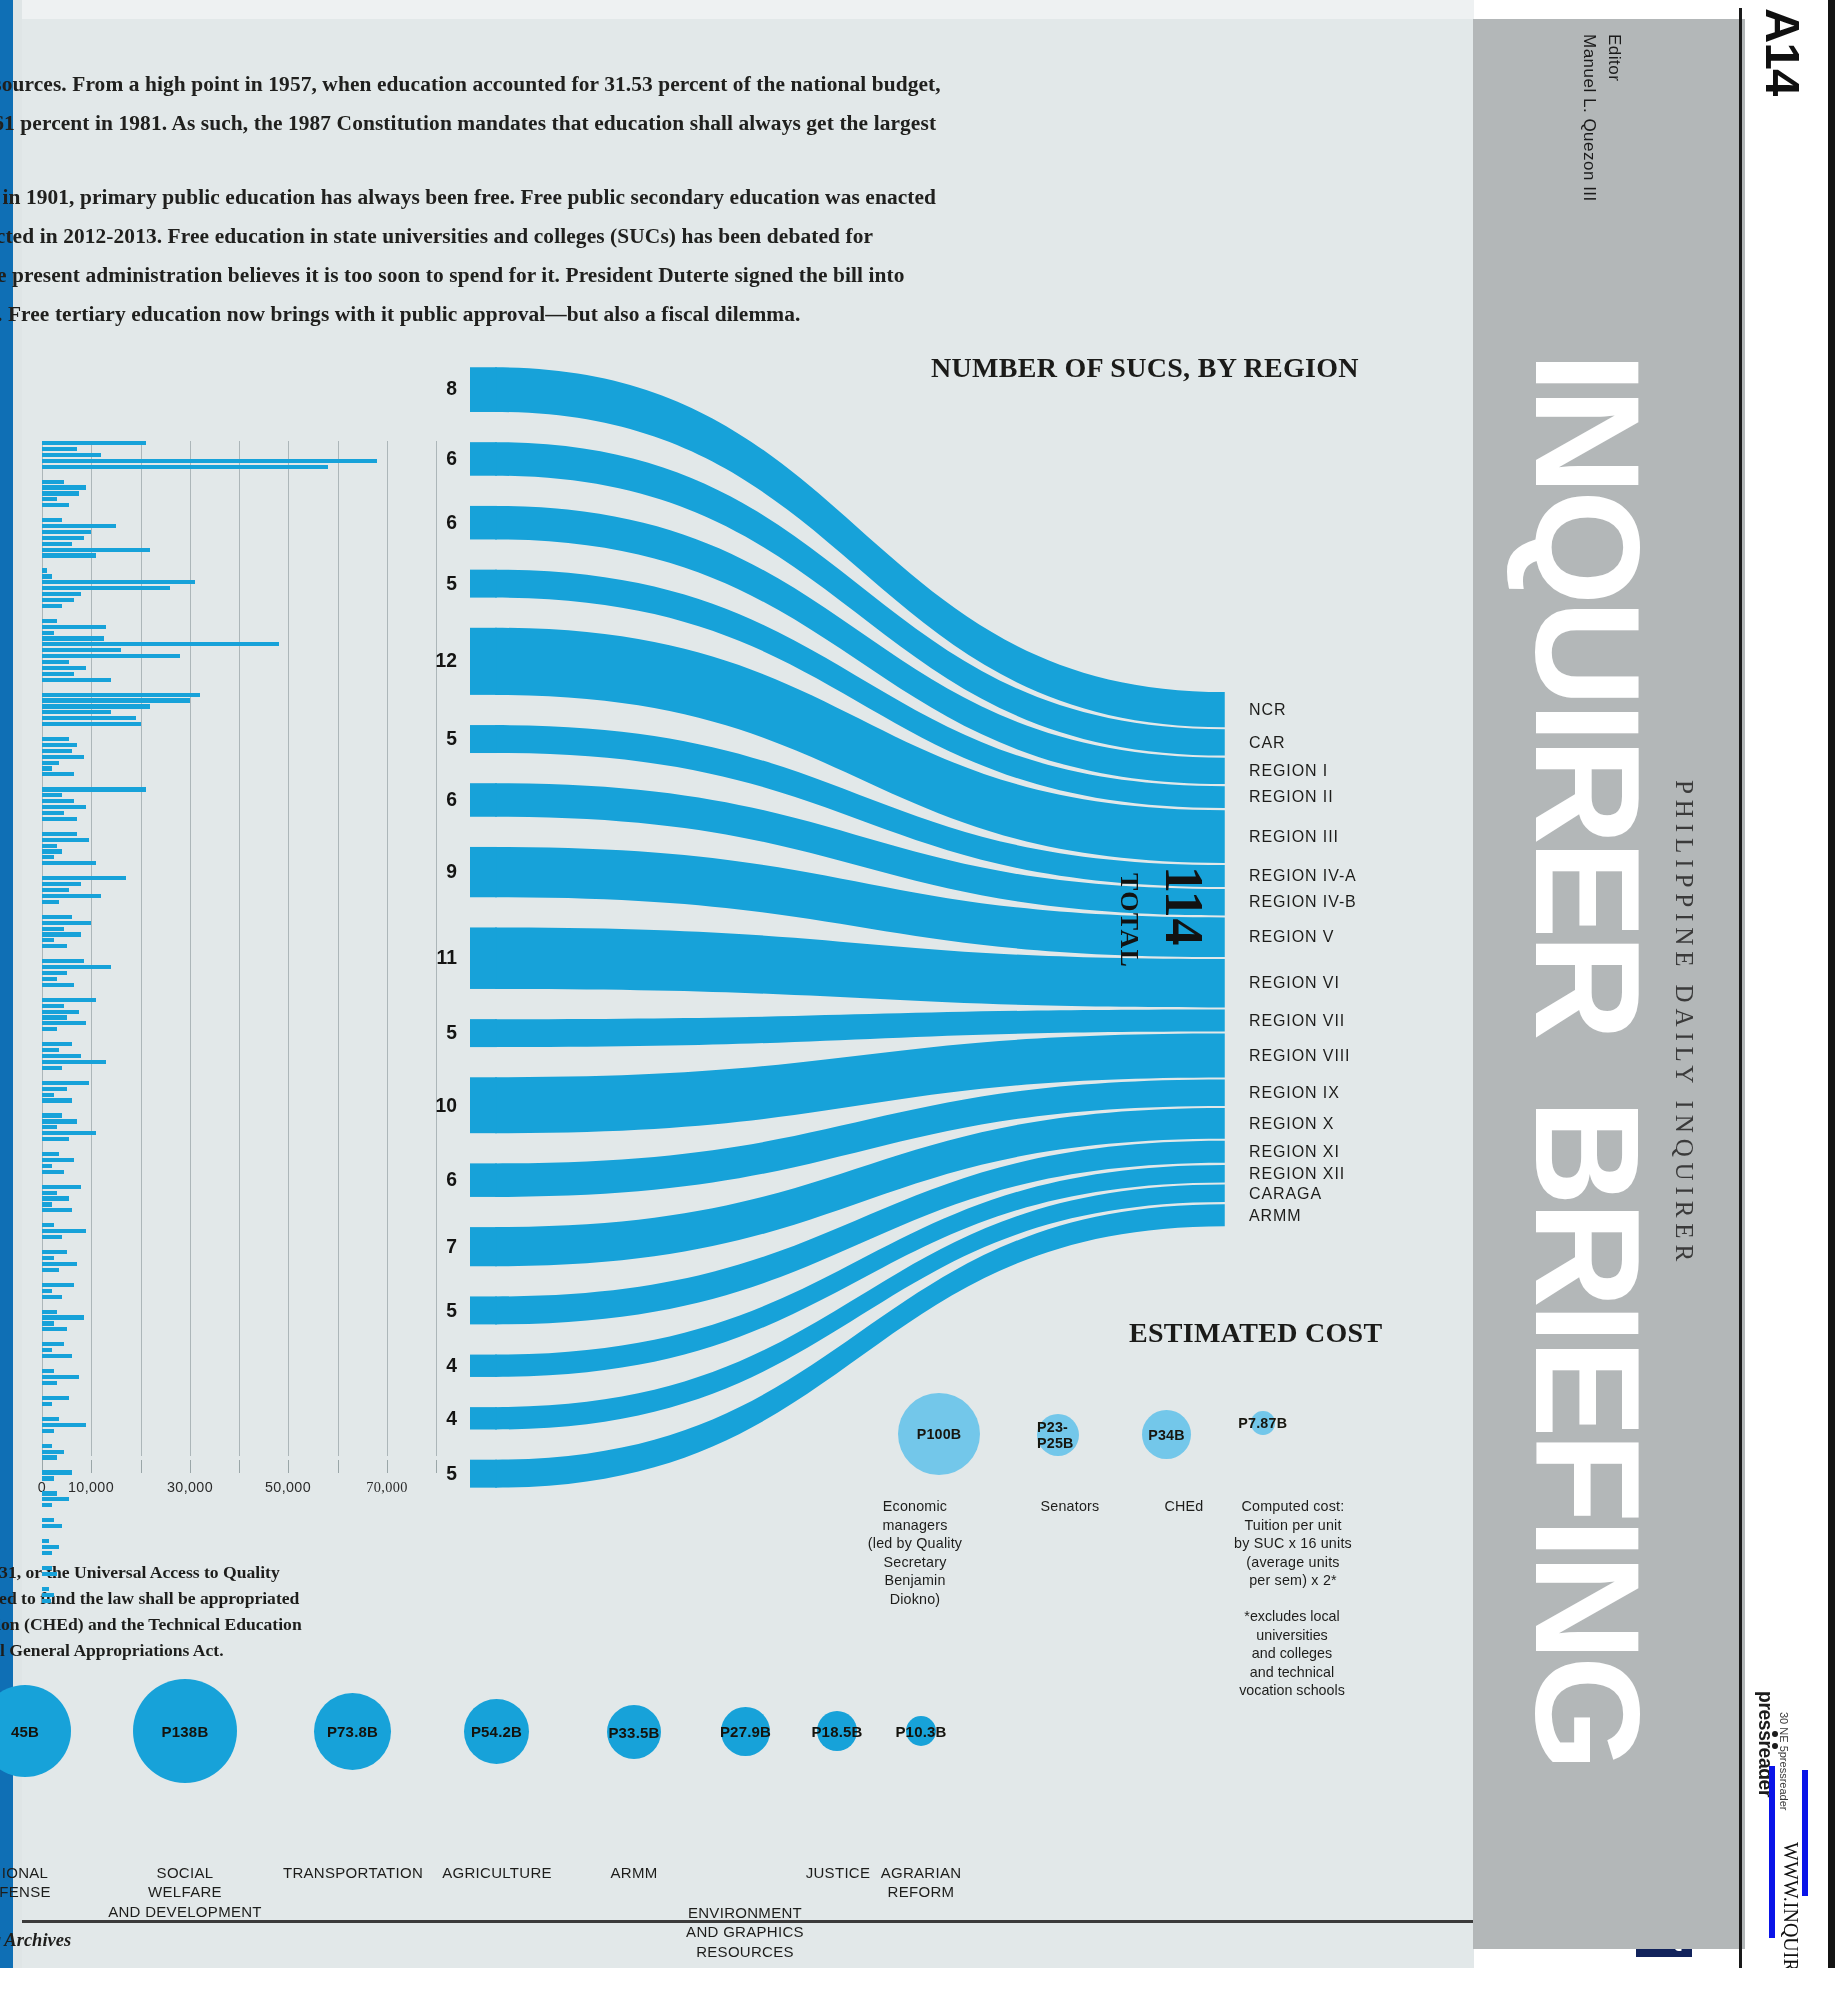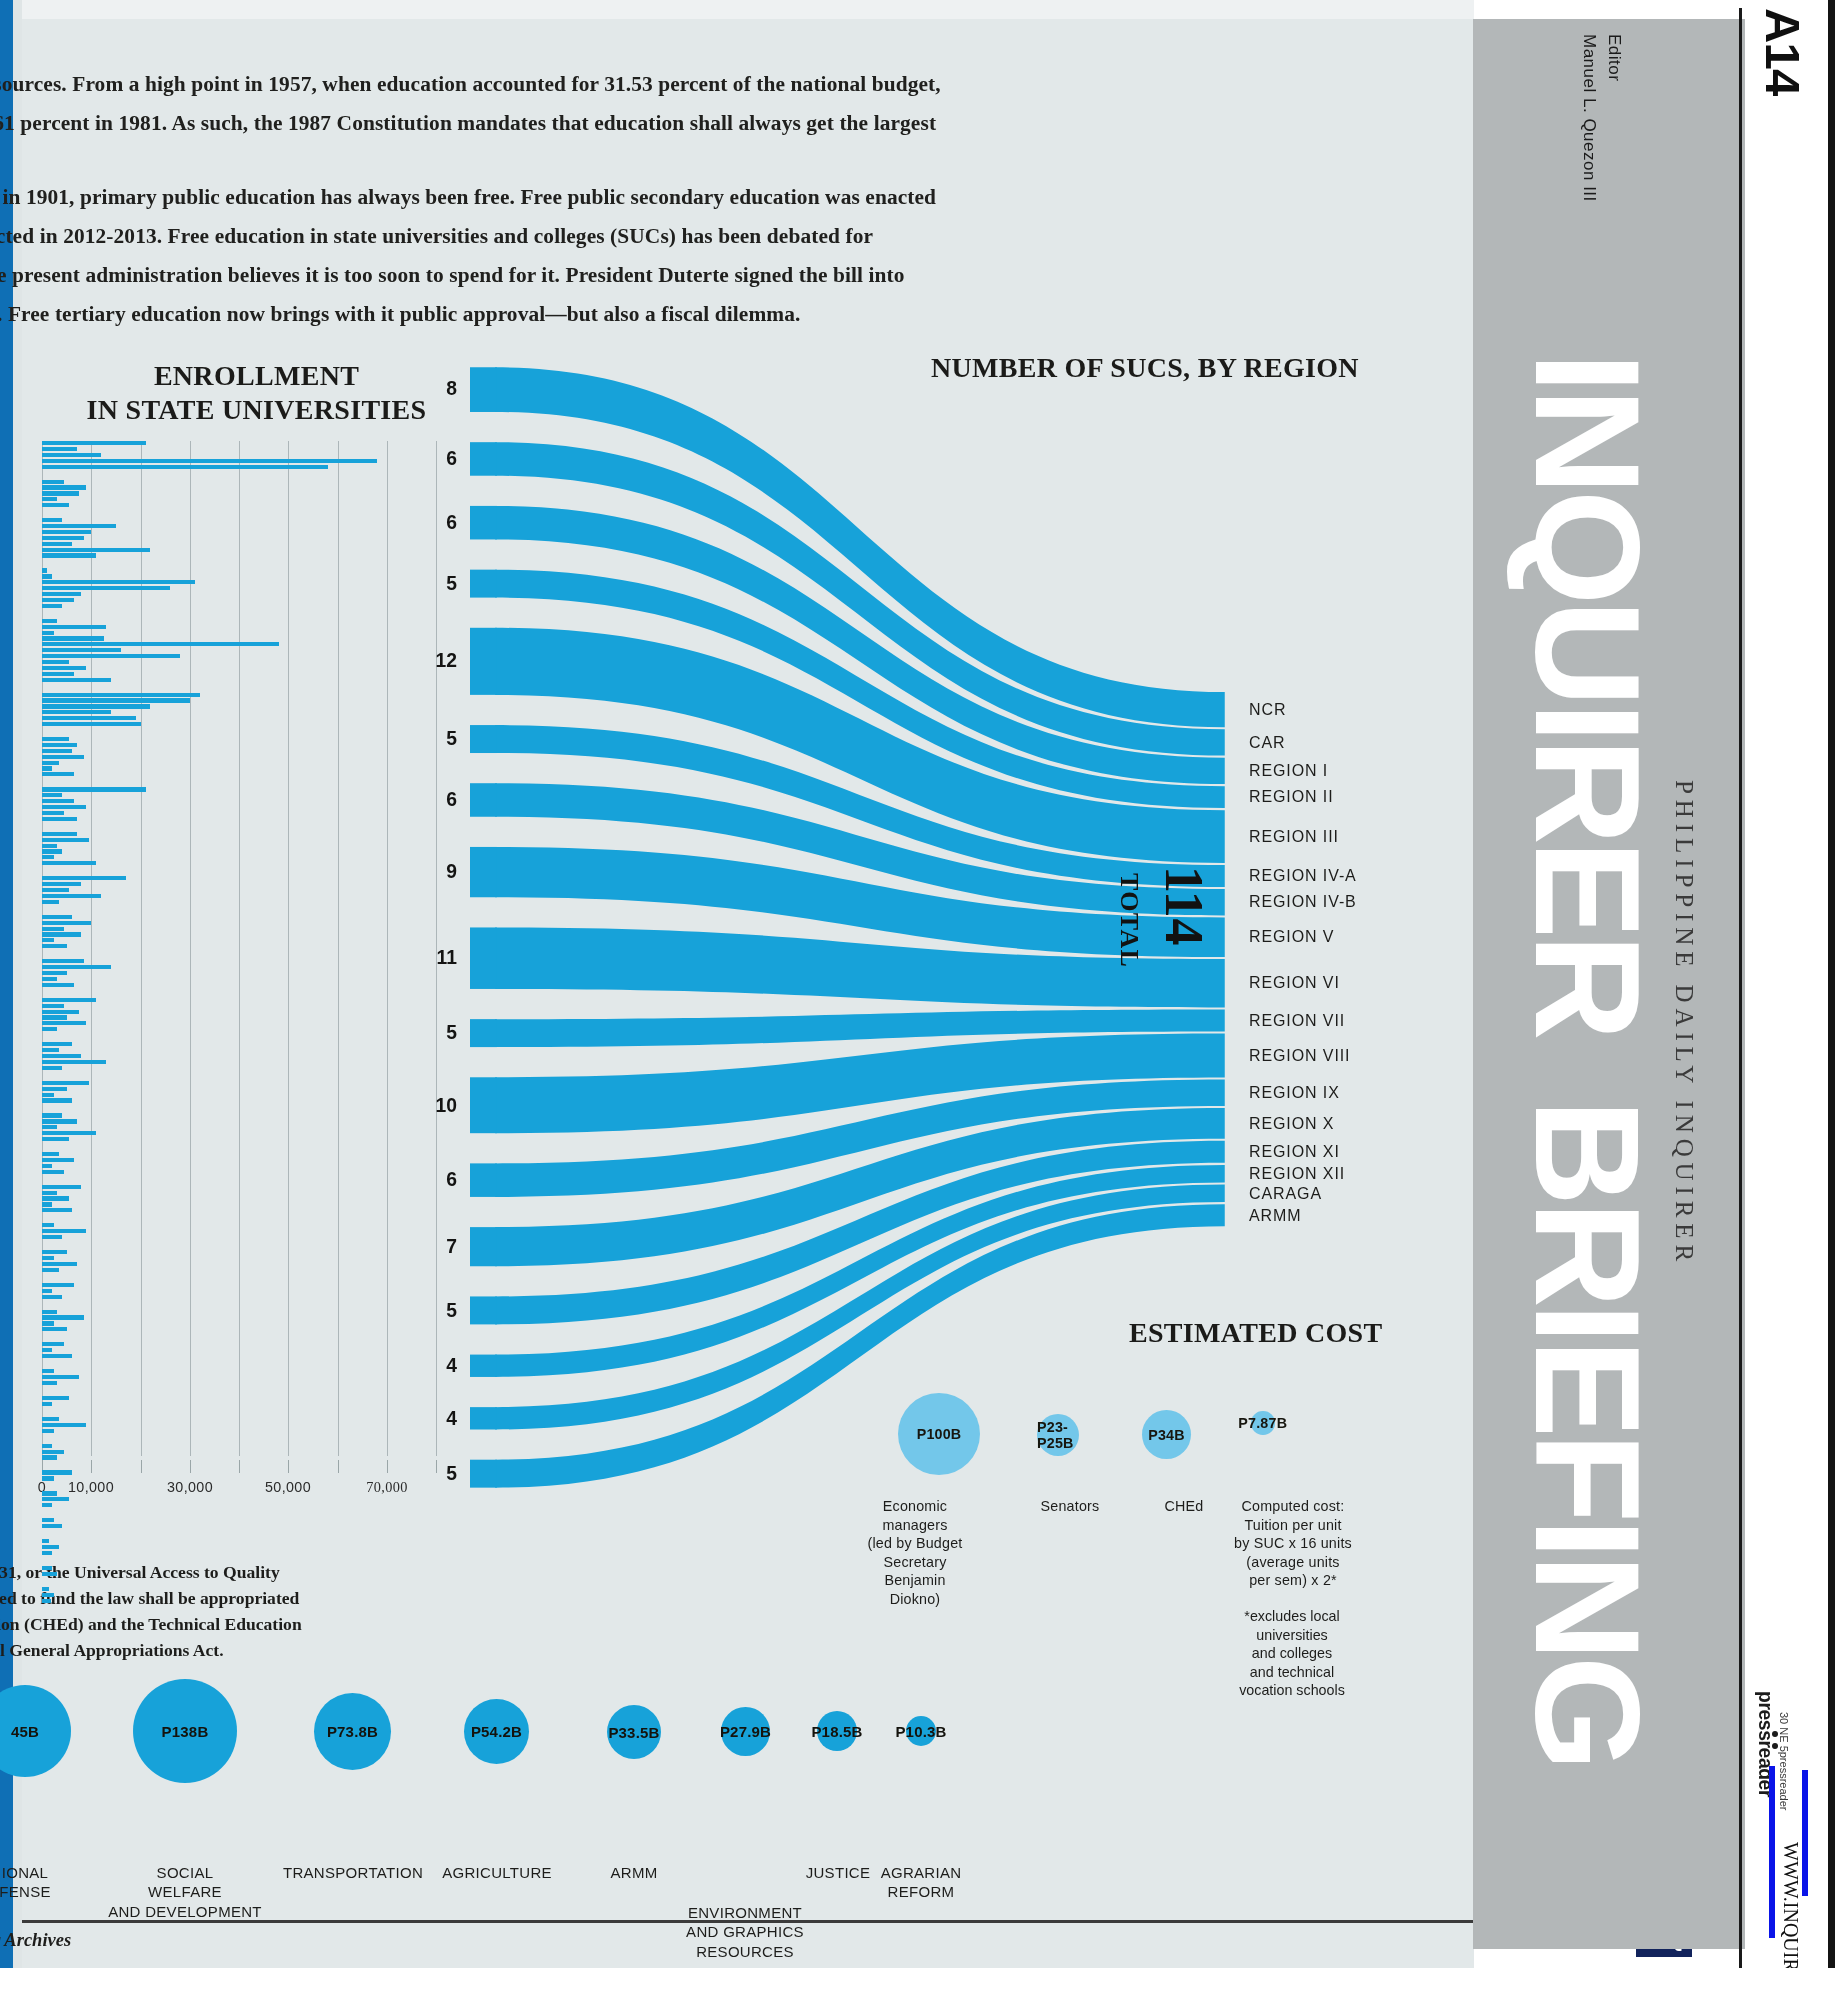--- a/index.html
+++ b/index.html
@@ -179,24 +179,20 @@
       <p>sources. From a high point in 1957, when education accounted for 31.53 percent of the national budget,</p>
       <p>61 percent in 1981. As such, the 1987 Constitution mandates that education shall always get the largest</p>
     </div>
   <div class="body-copy para2" id="para2">
       <p>n in 1901, primary public education has always been free. Free public secondary education was enacted</p>
       <p>acted in 2012-2013. Free education in state universities and colleges (SUCs) has been debated for</p>
       <p>he present administration believes it is too soon to spend for it. President Duterte signed the bill into</p>
       <p>d. Free tertiary education now brings with it public approval—but also a fiscal dilemma.</p>
     </div>
 
-  <div class="hdg" id="enroll-title">
-      <div>ENROLLMENT</div>
-      <div>IN STATE UNIVERSITIES</div>
-    </div>
   <div class="enroll-wrap" id="enroll-wrap">
       <div class="grid-line" style="left: 0px;"></div>
       <div class="grid-line" style="left: 49px;"></div>
       <div class="grid-line" style="left: 148px;"></div>
       <div class="grid-line" style="left: 246px;"></div>
       <div class="grid-line" style="left: 345px;"></div>
       <div class="grid-line" style="left: 99px;"></div>
       <div class="grid-line" style="left: 197px;"></div>
       <div class="grid-line" style="left: 296px;"></div>
       <div class="grid-line" style="left: 394px;"></div>
@@ -546,21 +542,21 @@
   </div>
 
   <div class="hdg" id="cost-title">ESTIMATED COST</div>
   <div class="cost-row" id="cost-row">
       <div class="cbub" style="width: 82px; height: 82px; left: 25px; top: 34px;">
         <span>P100B</span>
       </div>
       <div class="clab" style="left: -21px; top: 138px; width: 126px;">
         <div>Economic</div>
         <div>managers</div>
-        <div>(led by Budget</div>
+        <div>(led by Quality</div>
         <div>Secretary</div>
         <div>Benjamin</div>
         <div>Diokno)</div>
       </div>
       <div class="cbub" style="width: 42px; height: 42px; left: 164px; top: 55px;">
         <span>P23-P25B</span>
       </div>
       <div class="clab" style="left: 134px; top: 138px; width: 126px;">
         <div>Senators</div>
       </div>

